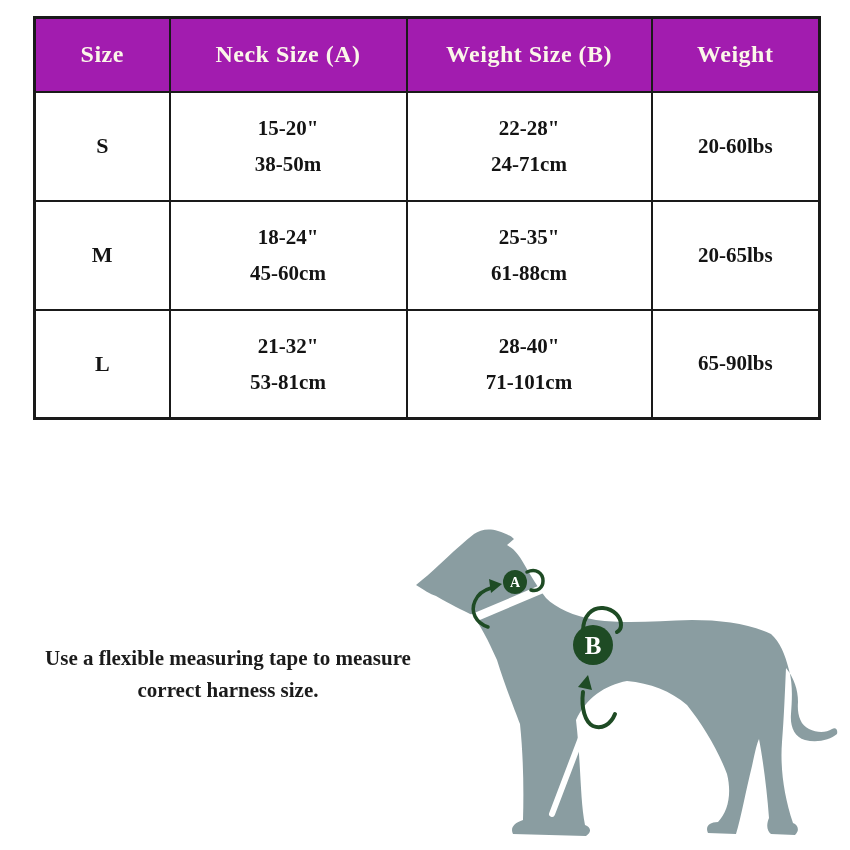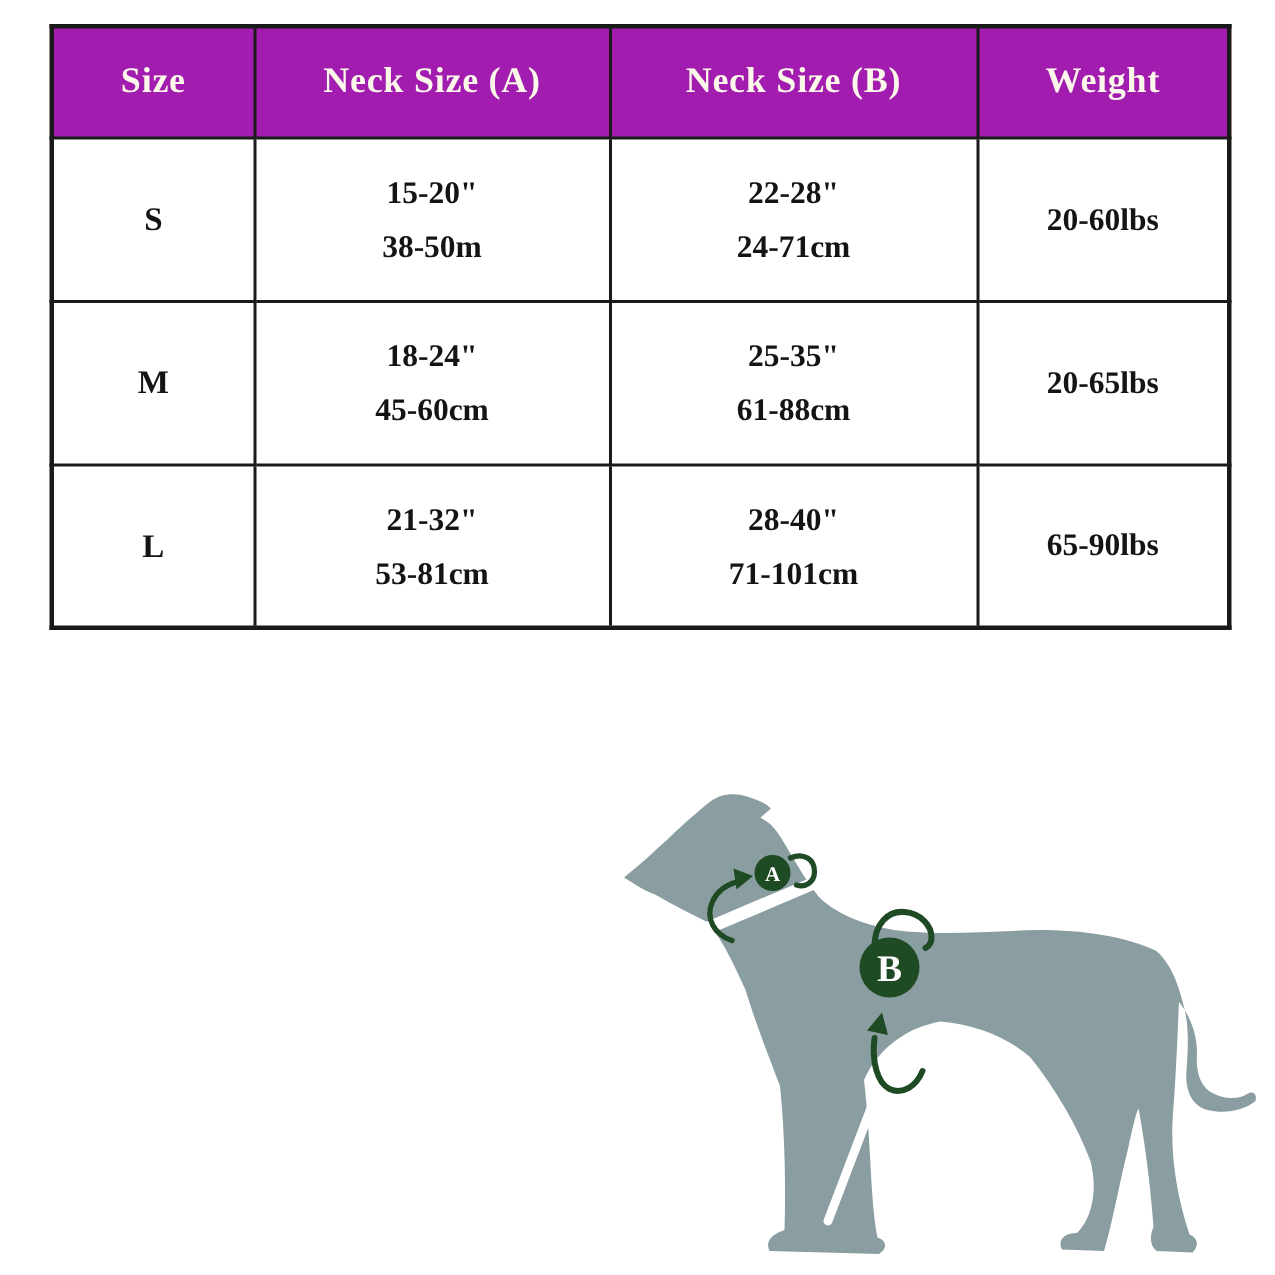--- a/index.html
+++ b/index.html
@@ -40,21 +40,21 @@
   <colgroup>
     <col style="width:135px">
       <col style="width:237px">
       <col style="width:245px">
       <col style="width:168px">
   </colgroup>
   <thead>
     <tr>
       <th>Size</th>
       <th>Neck Size (A)</th>
-      <th>Neck Size (B)</th>
+      <th>Weight Size (B)</th>
       <th>Weight</th>
     </tr>
   </thead>
   <tbody>
     <tr>
       <td class="size-col">S</td>
       <td class="two-line">
         <div>15-20"</div>
         <div>38-50m</div>
       </td>
@@ -85,20 +85,22 @@
       <td class="two-line">
         <div>28-40"</div>
         <div>71-101cm</div>
       </td>
       <td>65-90lbs</td>
     </tr>
   </tbody>
 </table>
 
 <div class="note">
+  <div>Use a flexible measuring tape to measure</div>
+  <div>correct harness size.</div>
 </div>
 
 <div class="dog-wrap">
   <svg width="450" height="322" viewBox="0 0 450 322" xmlns="http://www.w3.org/2000/svg">
 
     <path fill="#8A9DA1" d="
       M16,57
       C24,62 30,66 36,68
       C50,76 62,82 72,87
       C80,96 88,112 97,132

